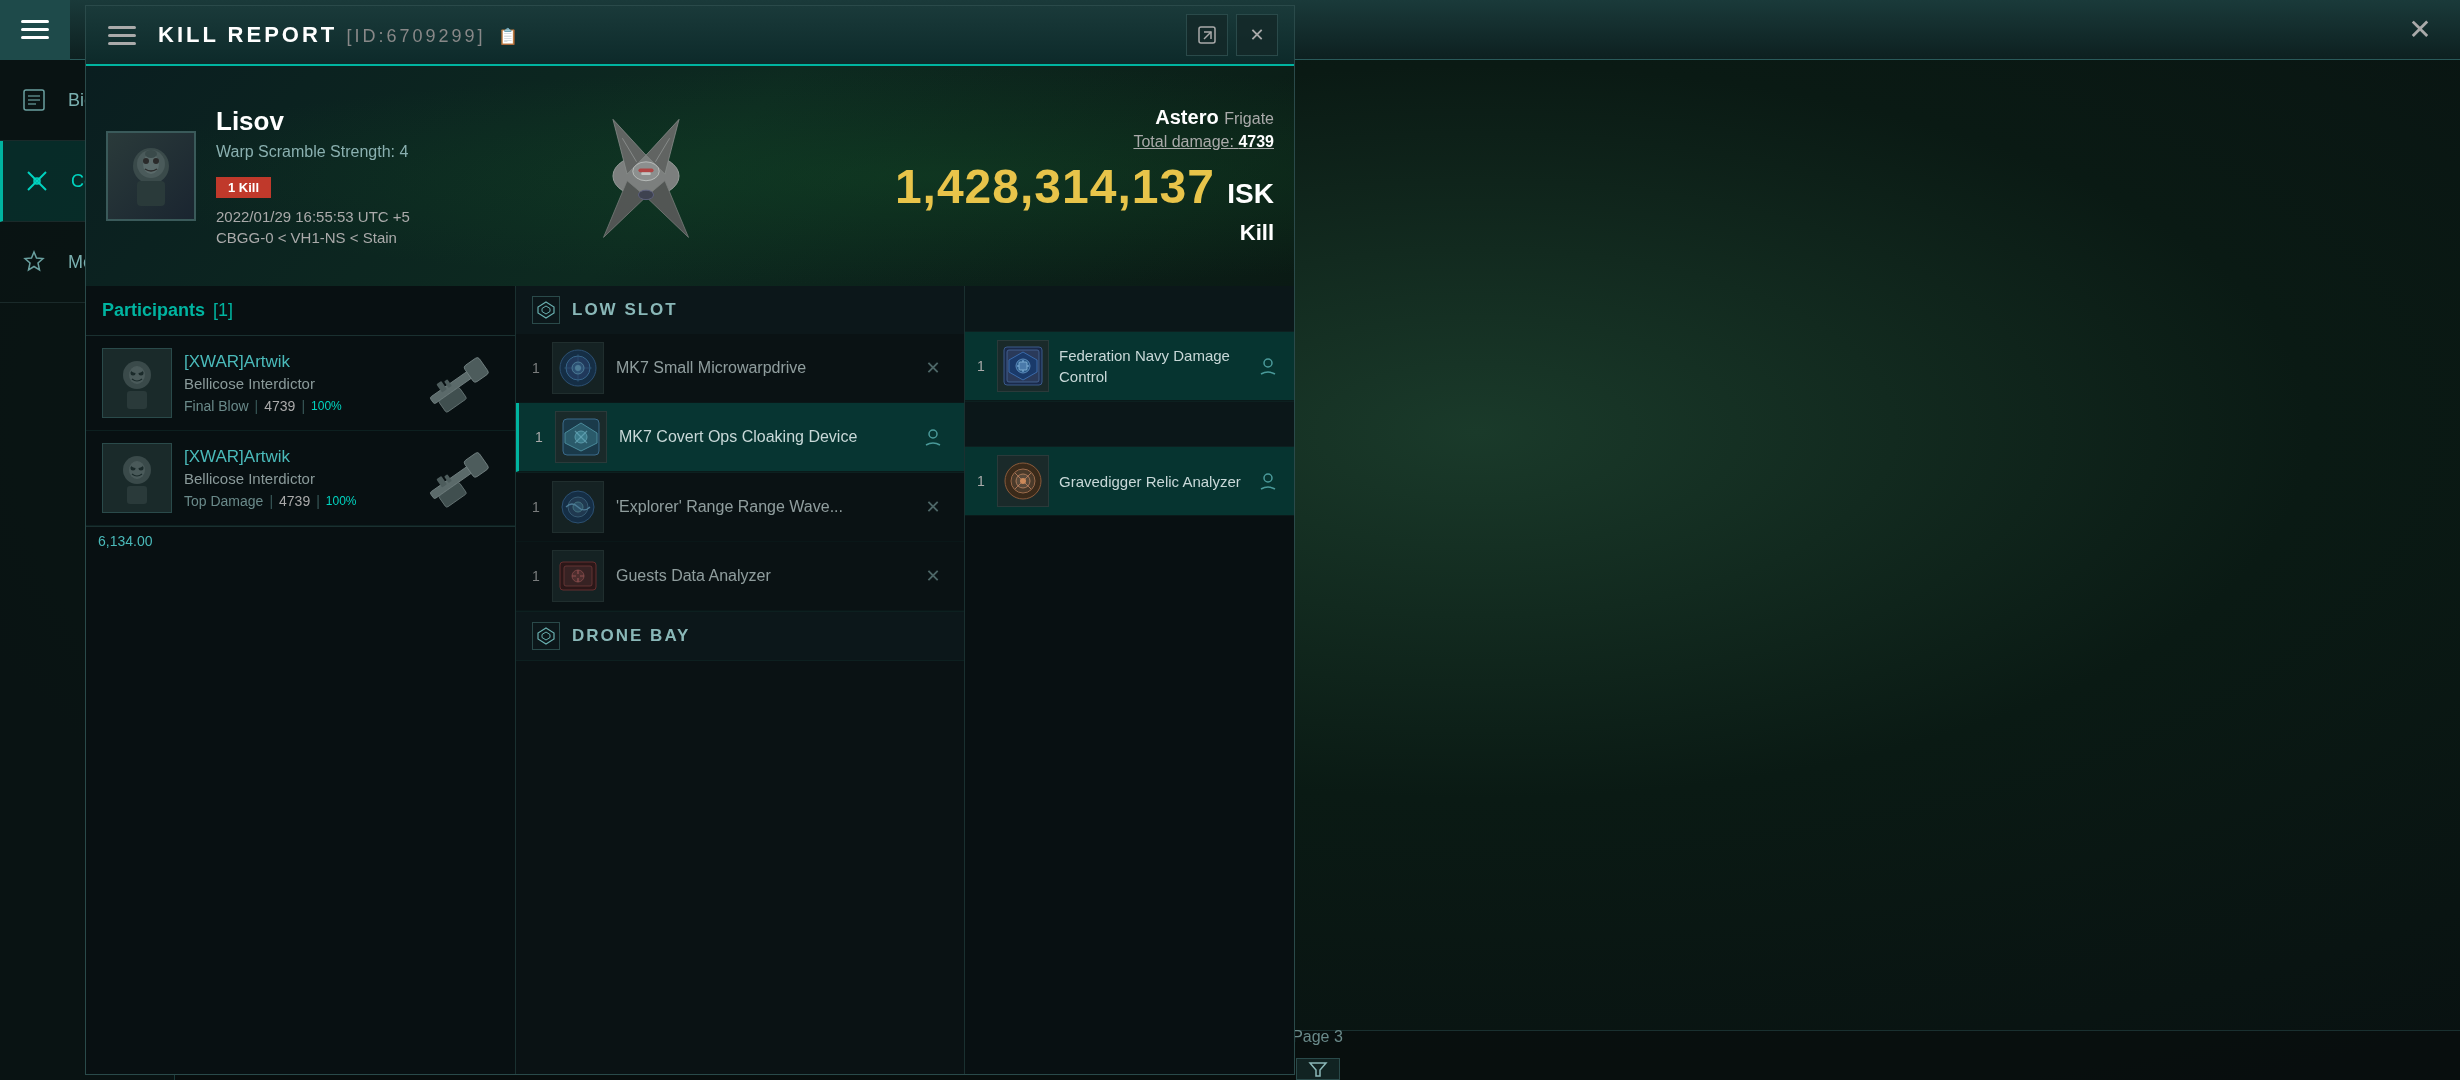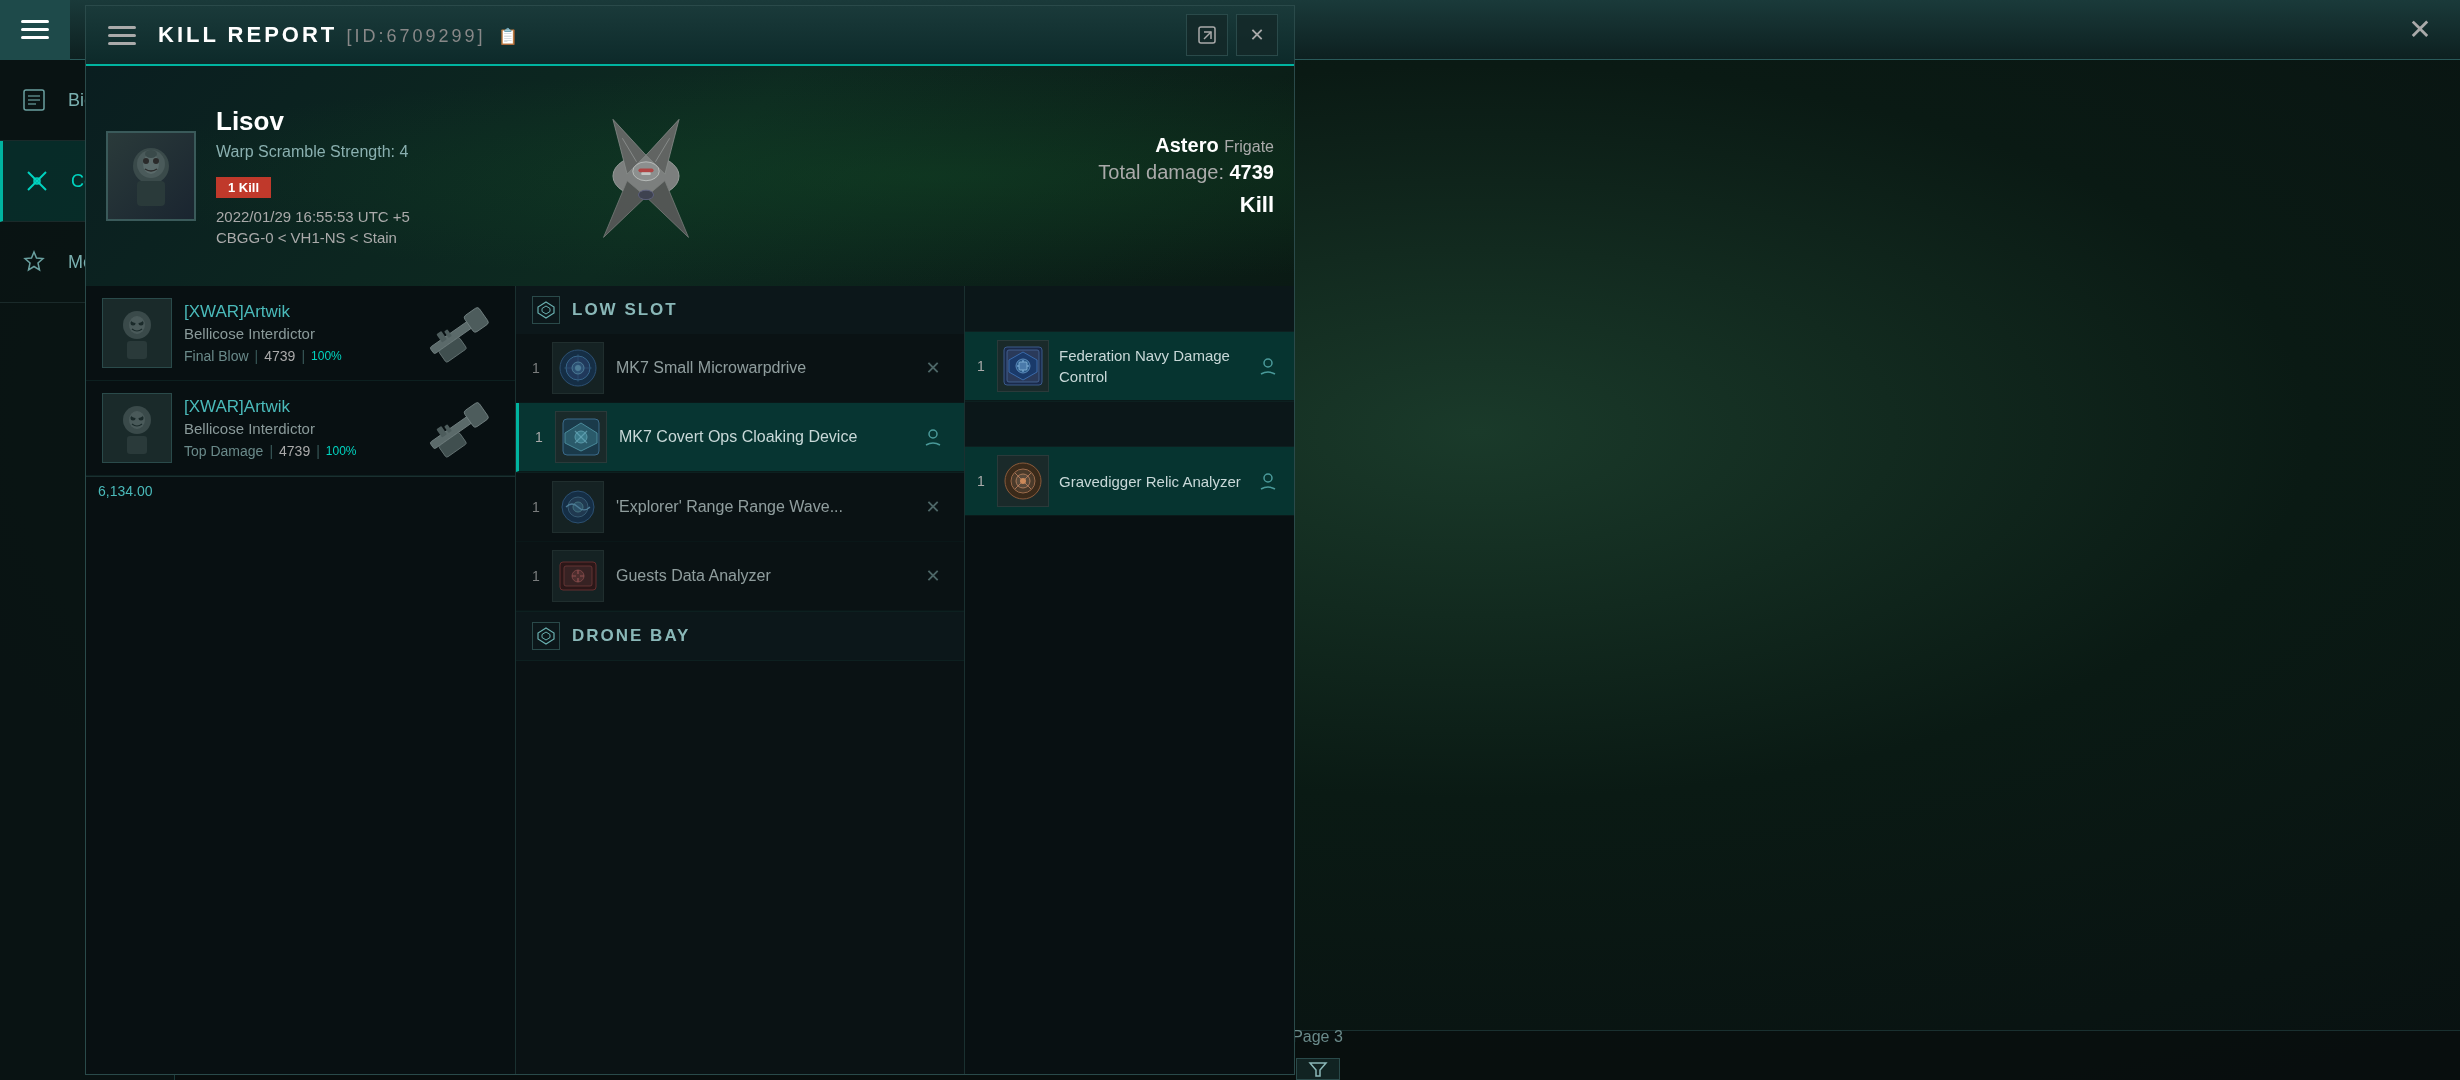--- a/index.html
+++ b/index.html
@@ -320,22 +320,23 @@
       margin-bottom: 4px;
     }
 
     .ship-type-line span {
       color: #aaa;
       font-size: 16px;
     }
 
     .total-damage-line {
       color: #aaa;
-      font-size: 20px;
+      font-size: 16px;
       margin-bottom: 8px;
+      text-decoration: underline;
     }
 
     .total-damage-line strong {
       color: #fff;
     }
 
     .isk-value {
       color: #e8c44a;
       font-size: 48px;
       font-weight: bold;
@@ -798,27 +799,35 @@
       </svg>
     </div>
 
     <div class="kill-value-panel">
       <div class="ship-type-line">
         <strong>Astero</strong>&nbsp;<span>Frigate</span>
       </div>
       <div class="total-damage-line">
         <span>Total damage:</span>&nbsp;<strong>4739</strong>
       </div>
+      <div>
+        <span class="isk-value">1,428,314,137</span>
+        <span class="isk-label">ISK</span>
+      </div>
       <div class="kill-label">Kill</div>
     </div>
   </div>
 
   <div class="dialog-body">
 
     <div class="participants-panel">
+      <div class="participants-header">
+        <span class="participants-title">Participants</span>
+        <span class="participants-count">[1]</span>
+      </div>
 
       <div class="participant-item">
         <div class="participant-portrait">
           <svg width="68" height="68" viewBox="0 0 68 68" fill="none">
             <rect width="68" height="68" fill="#1a2a2a"></rect>
             <circle cx="34" cy="26" r="14" fill="#3a4a4a"></circle>
             <ellipse cx="34" cy="26" rx="8" ry="9" fill="#4a5a5a"></ellipse>
             <circle cx="30" cy="24" r="2.5" fill="#1a2a2a"></circle>
             <circle cx="38" cy="24" r="2.5" fill="#1a2a2a"></circle>
             <path d="M29 30 Q34 34 39 30" stroke="#1a2a2a" stroke-width="1.2" fill="none"></path>

